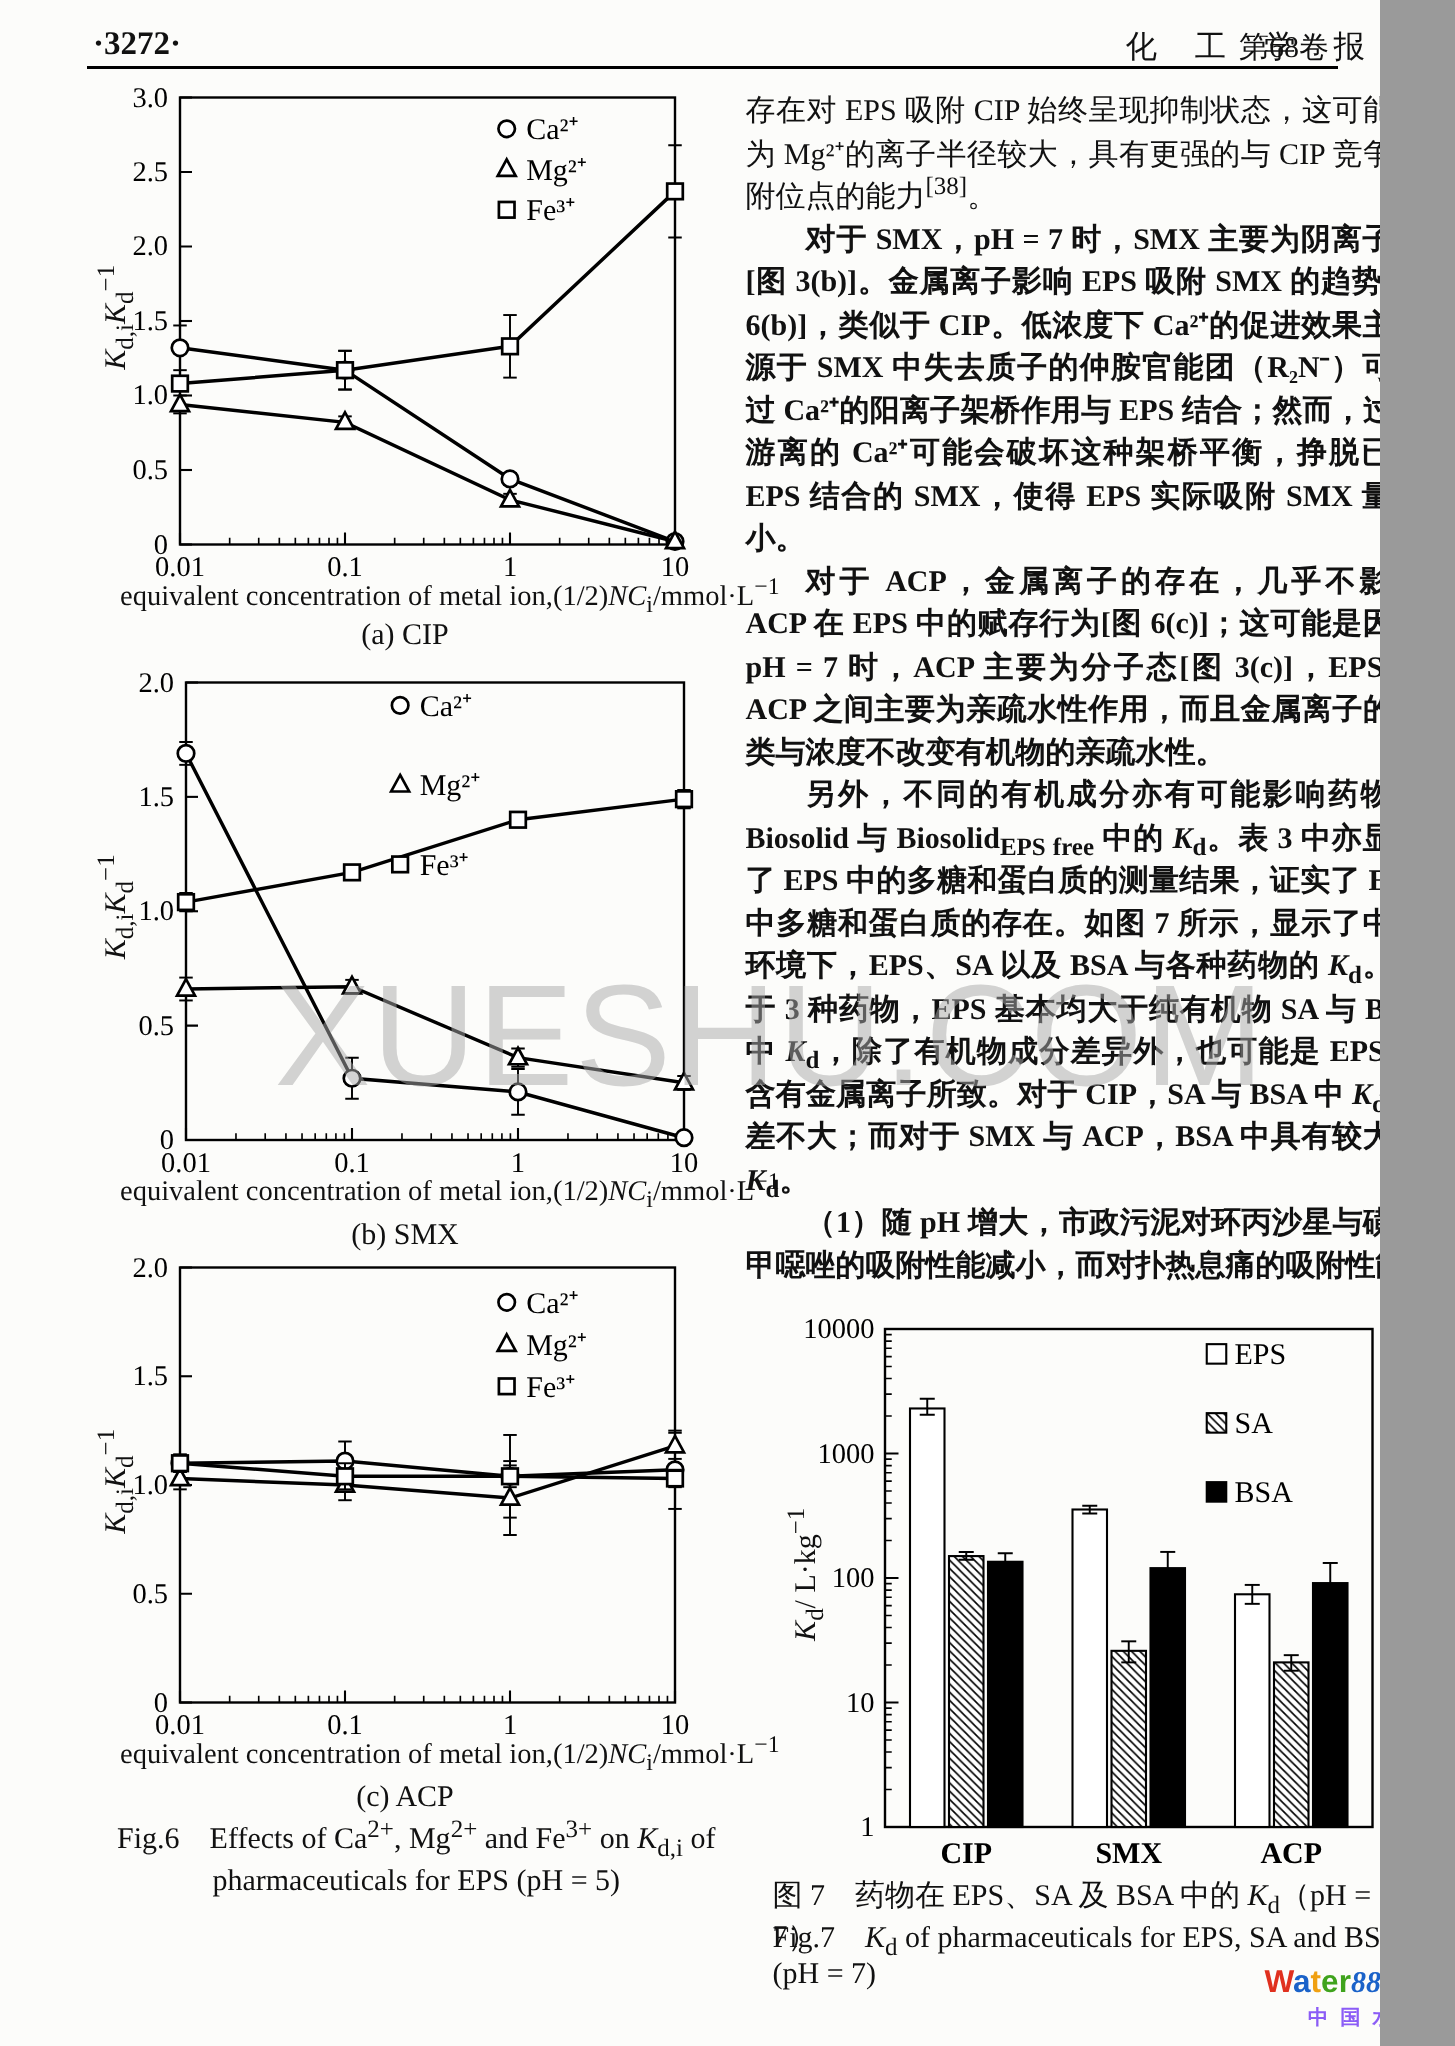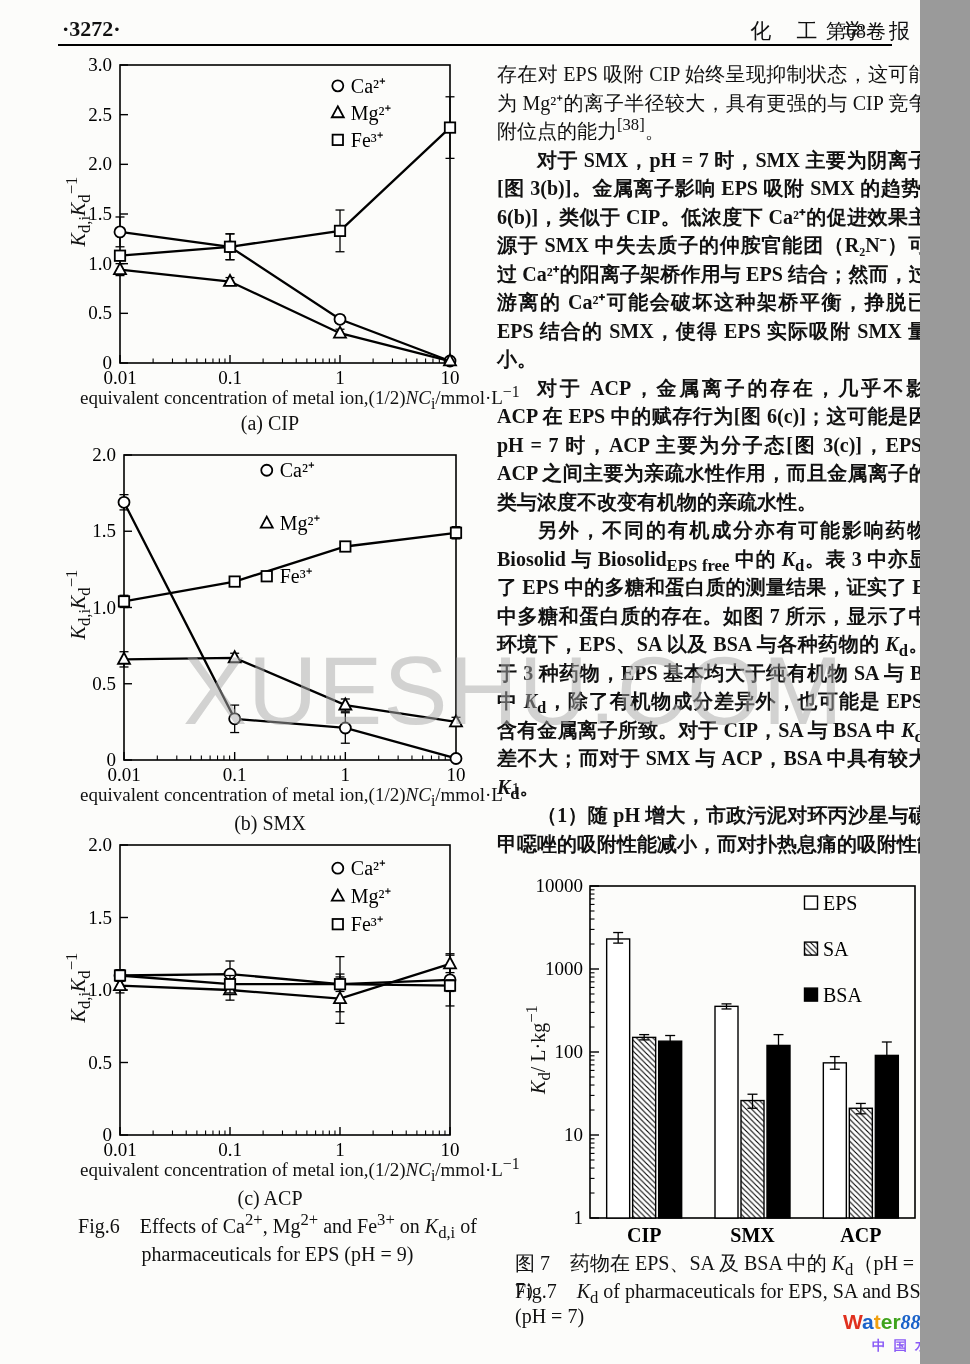--- a/index.html
+++ b/index.html
@@ -403,21 +403,21 @@
             <rect x="264.6" y="84" width="10.4" height="10.4" fill="#fff" stroke="#000" stroke-width="1.8"></rect>
             <text x="282.8" y="96.2" text-anchor="start" font-family="Liberation Serif, serif" font-size="20" fill="#000">Fe³⁺</text>
           </g>
         </svg>
       <div class="xlab" style="top:324px;">equivalent concentration of metal ion,(1/2)<i>NC</i><sub>i</sub>/mmol·L<sup>−1</sup></div>
       <div class="sublab" style="top:352px;">(c) ACP</div>
     </figure>
 
     <div class="cap" style="top:1157px;">
       <div>Fig.6　Effects of Ca<sup>2+</sup>, Mg<sup>2+</sup> and Fe<sup>3+</sup> on <i>K</i><sub>d,i</sub> of</div>
-      <div>pharmaceuticals for EPS (pH = 9)</div>
+      <div>pharmaceuticals for EPS (pH = 5)</div>
     </div>
   </div>
 
   <div class="col-right">
     <p>存在对 EPS 吸附 CIP 始终呈现抑制状态，这可能因为 Mg²⁺的离子半径较大，具有更强的与 CIP 竞争吸附位点的能力<sup>[38]</sup>。</p>
     <p class="indent">对于 SMX，pH = 7 时，SMX 主要为阴离子态[图 3(b)]。金属离子影响 EPS 吸附 SMX 的趋势[图 6(b)]，类似于 CIP。低浓度下 Ca²⁺的促进效果主要源于 SMX 中失去质子的仲胺官能团（R₂N⁻）可通过 Ca²⁺的阳离子架桥作用与 EPS 结合；然而，过量游离的 Ca²⁺可能会破坏这种架桥平衡，挣脱已与 EPS 结合的 SMX，使得 EPS 实际吸附 SMX 量减小。</p>
     <p class="indent">对于 ACP，金属离子的存在，几乎不影响 ACP 在 EPS 中的赋存行为[图 6(c)]；这可能是因为 pH = 7 时，ACP 主要为分子态[图 3(c)]，EPS 与 ACP 之间主要为亲疏水性作用，而且金属离子的种类与浓度不改变有机物的亲疏水性。</p>
     <p class="indent">另外，不同的有机成分亦有可能影响药物在 Biosolid 与 Biosolid<sub>EPS free</sub> 中的 <i>K</i><sub>d</sub>。表 3 中亦显示了 EPS 中的多糖和蛋白质的测量结果，证实了 EPS 中多糖和蛋白质的存在。如图 7 所示，显示了中性环境下，EPS、SA 以及 BSA 与各种药物的 <i>K</i><sub>d</sub>。对于 3 种药物，EPS 基本均大于纯有机物 SA 与 BSA 中 <i>K</i><sub>d</sub>，除了有机物成分差异外，也可能是 EPS 中含有金属离子所致。对于 CIP，SA 与 BSA 中 <i>K</i><sub>d</sub> 相差不大；而对于 SMX 与 ACP，BSA 中具有较大的 <i>K</i><sub>d</sub>。</p>
     <p class="indent">（1）随 pH 增大，市政污泥对环丙沙星与磺胺甲噁唑的吸附性能减小，而对扑热息痛的吸附性能</p>
 

